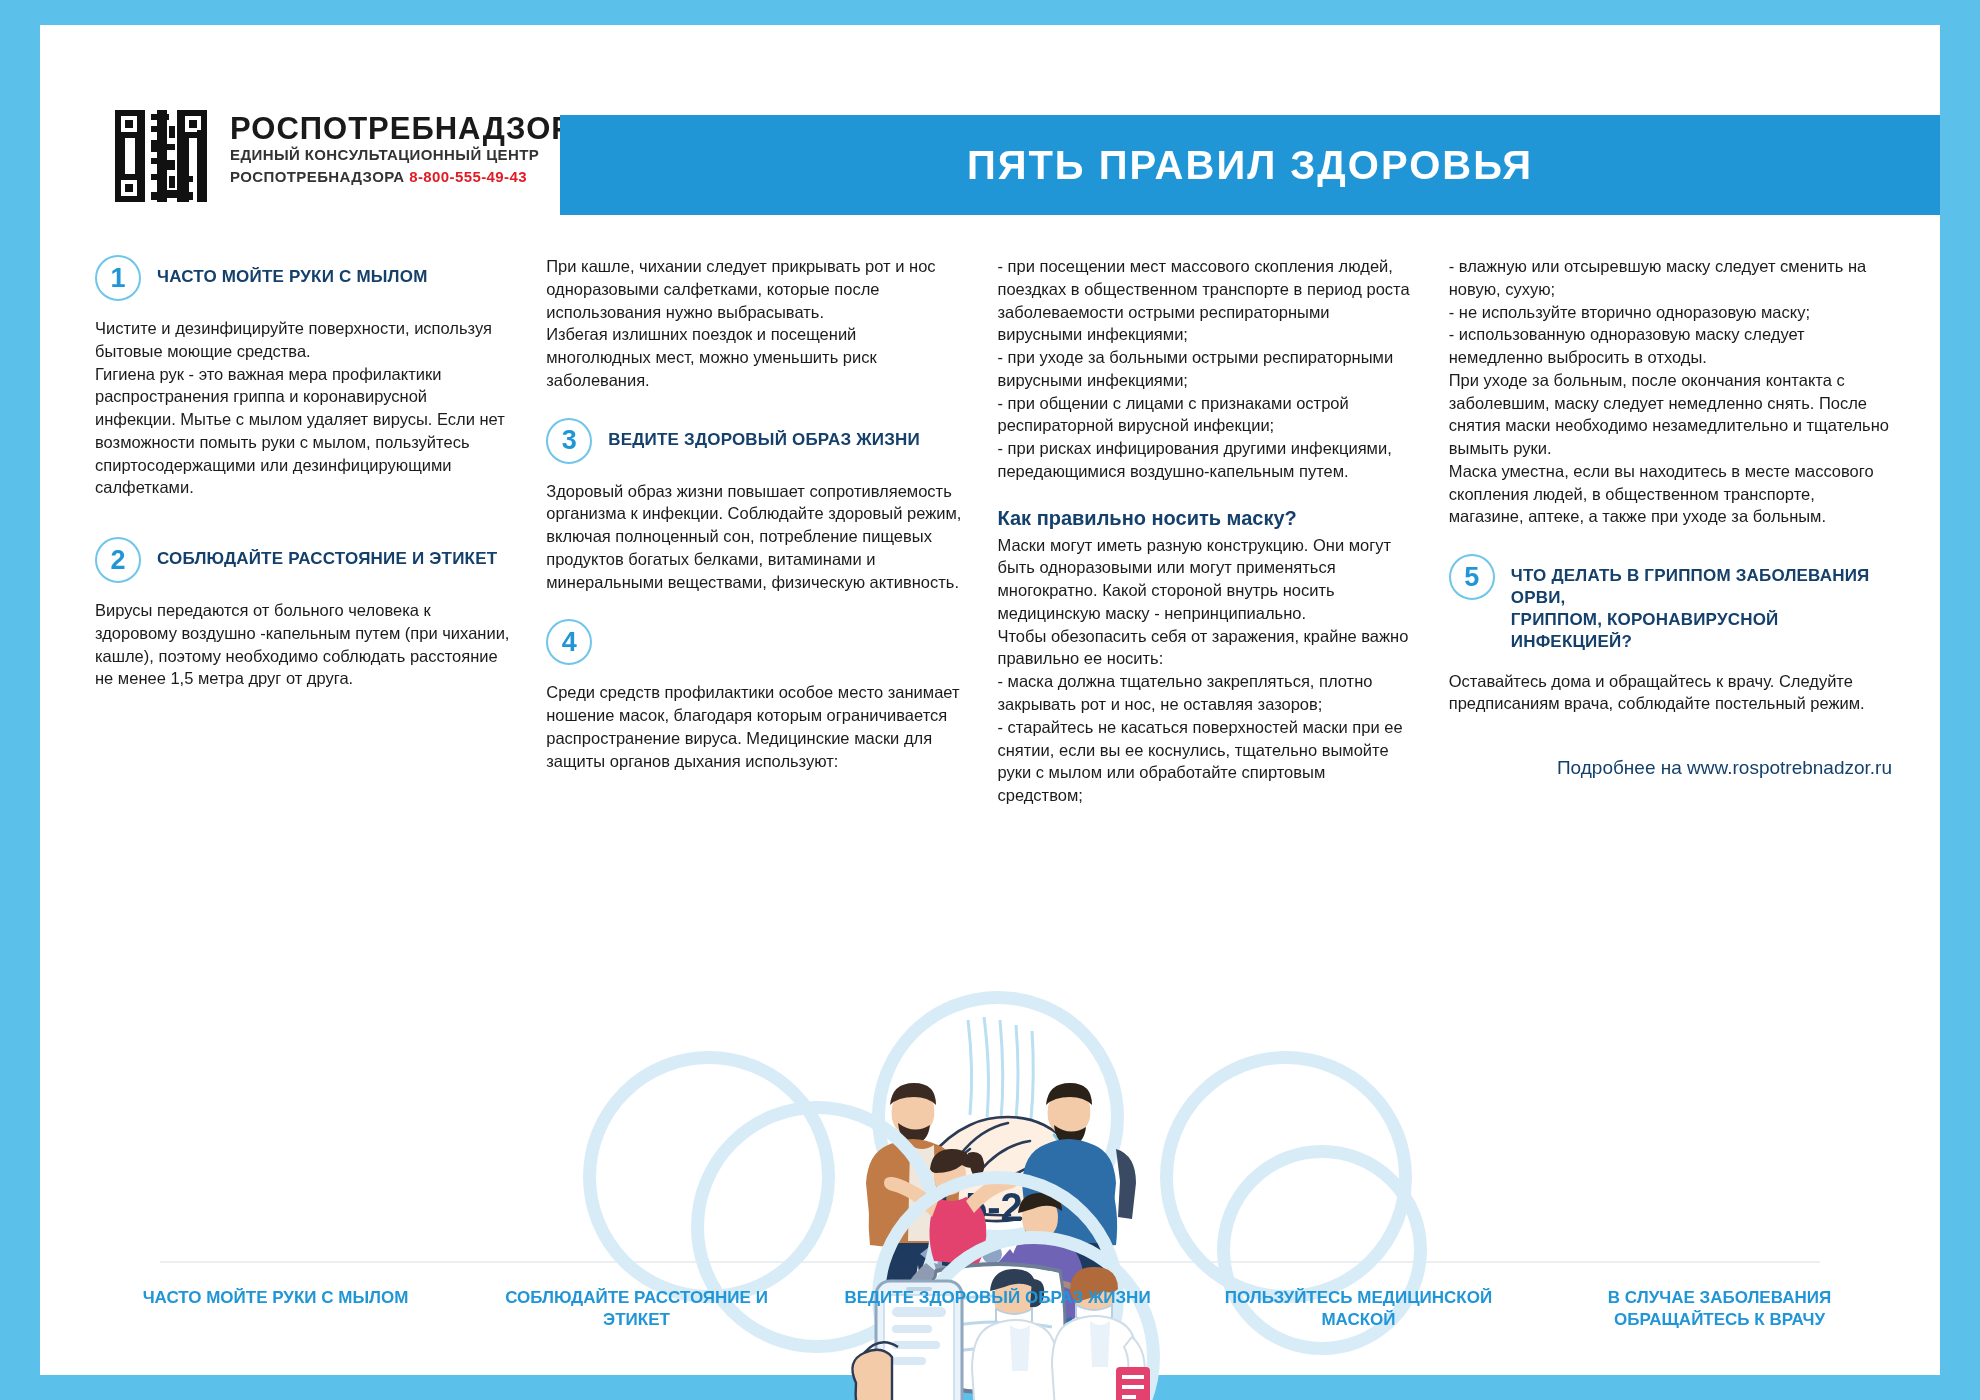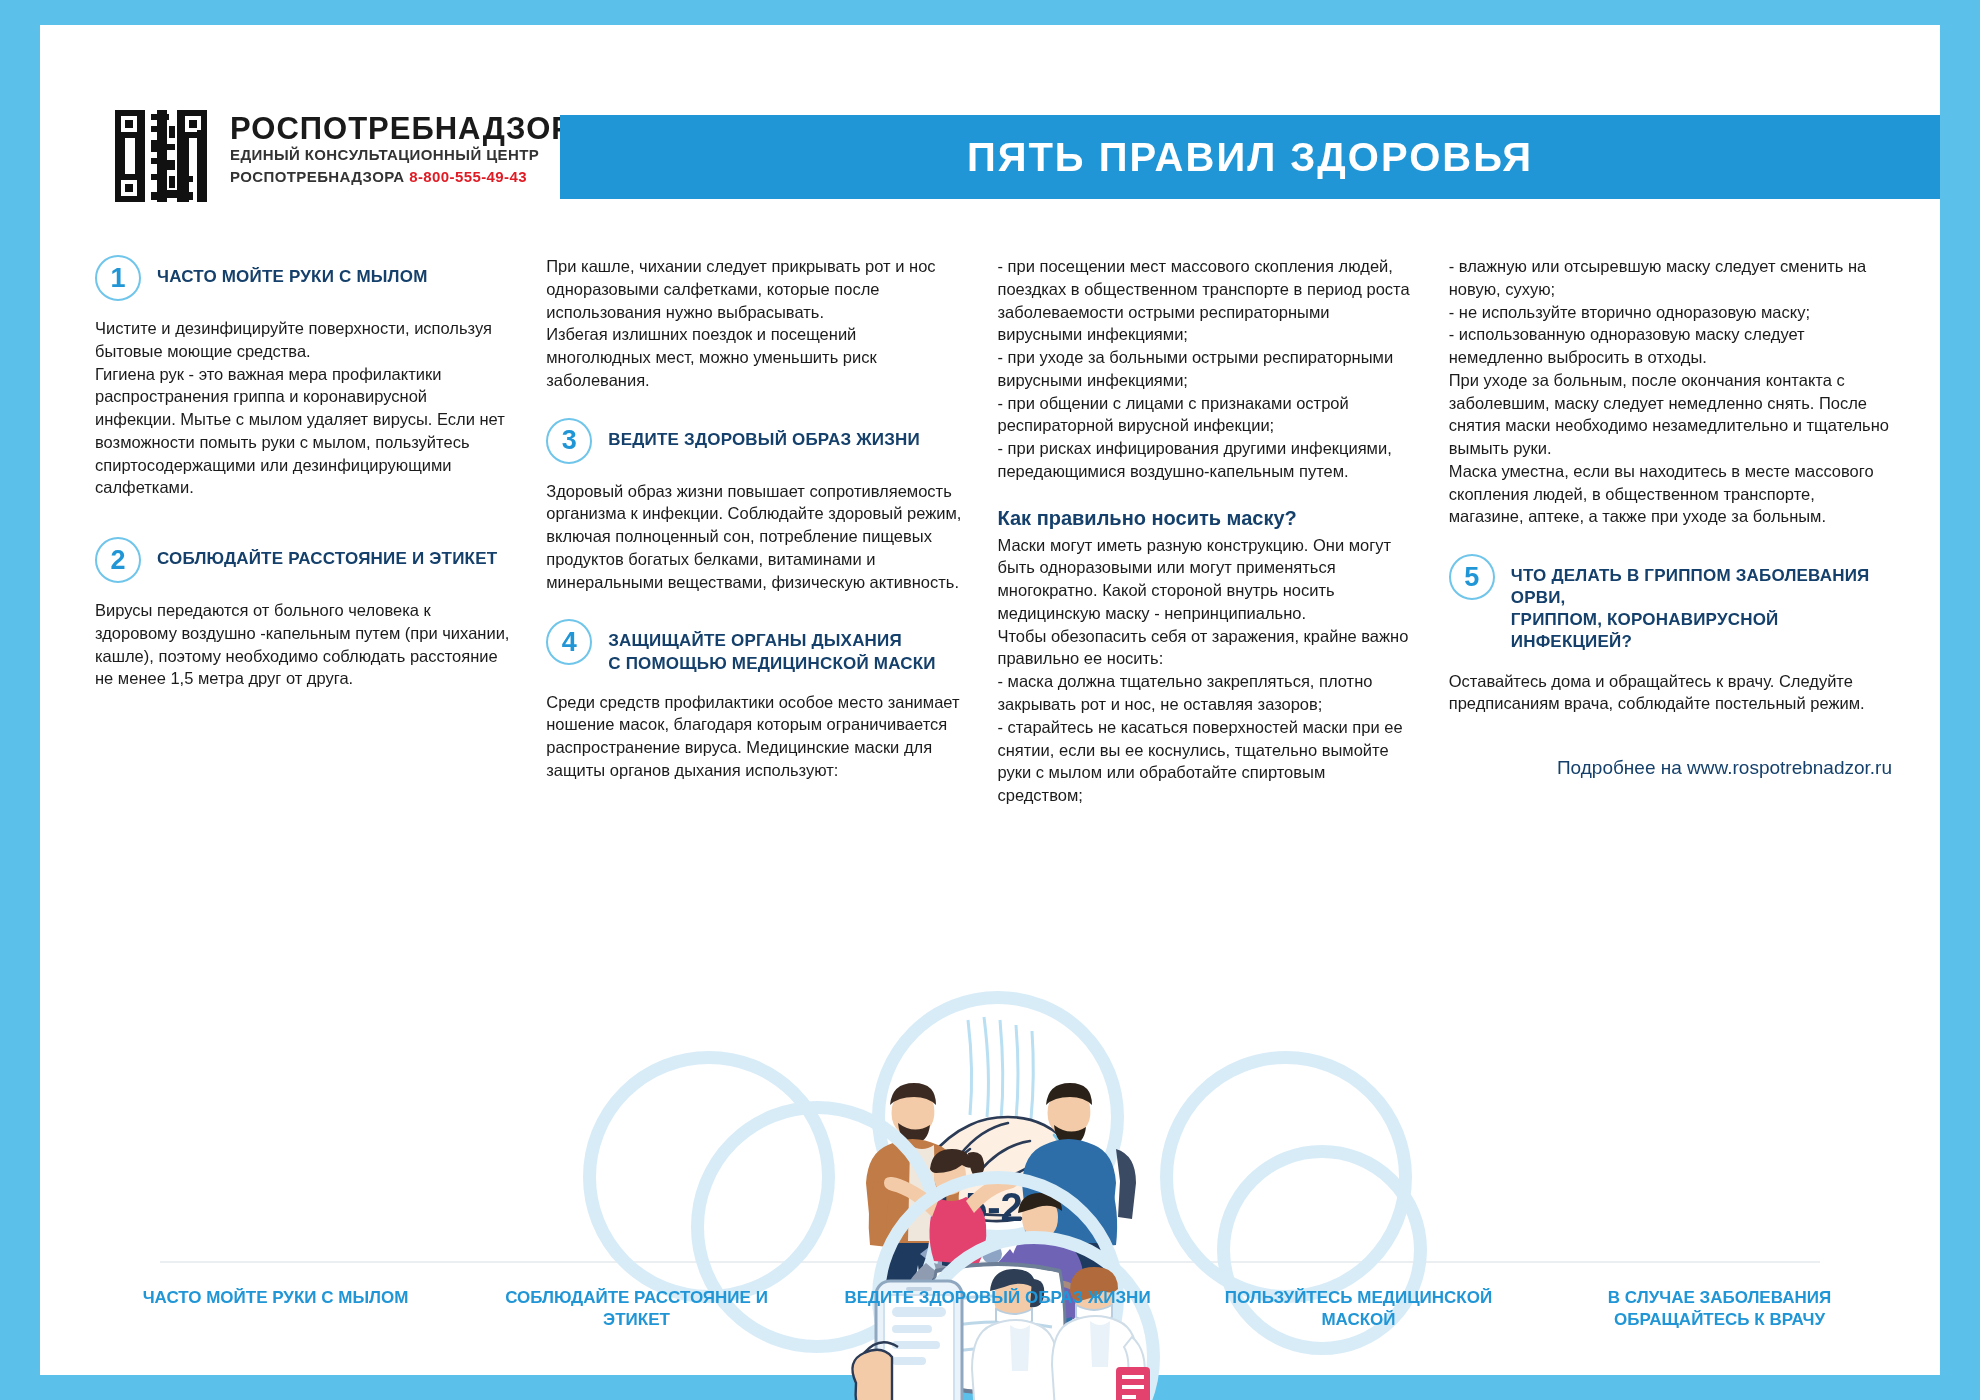--- a/index.html
+++ b/index.html
@@ -33,21 +33,21 @@
   .brand-title {
     font-size:31px; font-weight:bold; letter-spacing:1px; color:#1a1a1a;
     line-height:1;
   }
   .brand-sub {
     font-size:15px; font-weight:bold; color:#333;
     letter-spacing:0.4px; line-height:1.45;
   }
   .brand-phone { color:#e01b24; font-weight:bold; }
   .title-bar {
-    position:absolute; left:520px; top:90px; right:0; height:84px;
+    position:absolute; left:520px; top:90px; right:0; height:100px;
     background:#2196d6;
     display:flex; align-items:center; justify-content:center;
   }
   .title-bar h1 {
     margin:0; color:#fff; font-size:40px; font-weight:bold; letter-spacing:2px;
   }
   
   .columns {
     position:absolute; left:0; top:230px; right:0;
     display:flex; gap:0;
@@ -186,24 +186,20 @@
       <div class="rule-head">
         <div class="num-circle">3</div>
         <div class="rule-title">ВЕДИТЕ ЗДОРОВЫЙ ОБРАЗ ЖИЗНИ</div>
       </div>
       <p class="body">Здоровый образ жизни повышает сопротивляемость организма к инфекции. Соблюдайте здоровый режим, включая полноценный сон, потребление пищевых продуктов богатых белками, витаминами и минеральными веществами, физическую активность.</p>
 
       <div class="gap-md"></div>
 
       <div class="rule-head">
         <div class="num-circle">4</div>
-        <div class="rule-title">
-          <div>ЗАЩИЩАЙТЕ ОРГАНЫ ДЫХАНИЯ</div>
-          <div>С ПОМОЩЬЮ МЕДИЦИНСКОЙ МАСКИ</div>
-        </div>
       </div>
       <p class="body">Среди средств профилактики особое место занимает ношение масок, благодаря которым ограничивается распространение вируса. Медицинские маски для защиты органов дыхания используют:</p>
     </div>
 
     <div class="col">
       <p class="body">- при посещении мест массового скопления людей, поездках в общественном транспорте в период роста заболеваемости острыми респираторными вирусными инфекциями;</p>
       <p class="body">- при уходе за больными острыми респираторными вирусными инфекциями;</p>
       <p class="body">- при общении с лицами с признаками острой респираторной вирусной инфекции;</p>
       <p class="body">- при рисках инфицирования другими инфекциями, передающимися воздушно-капельным путем.</p>
 

